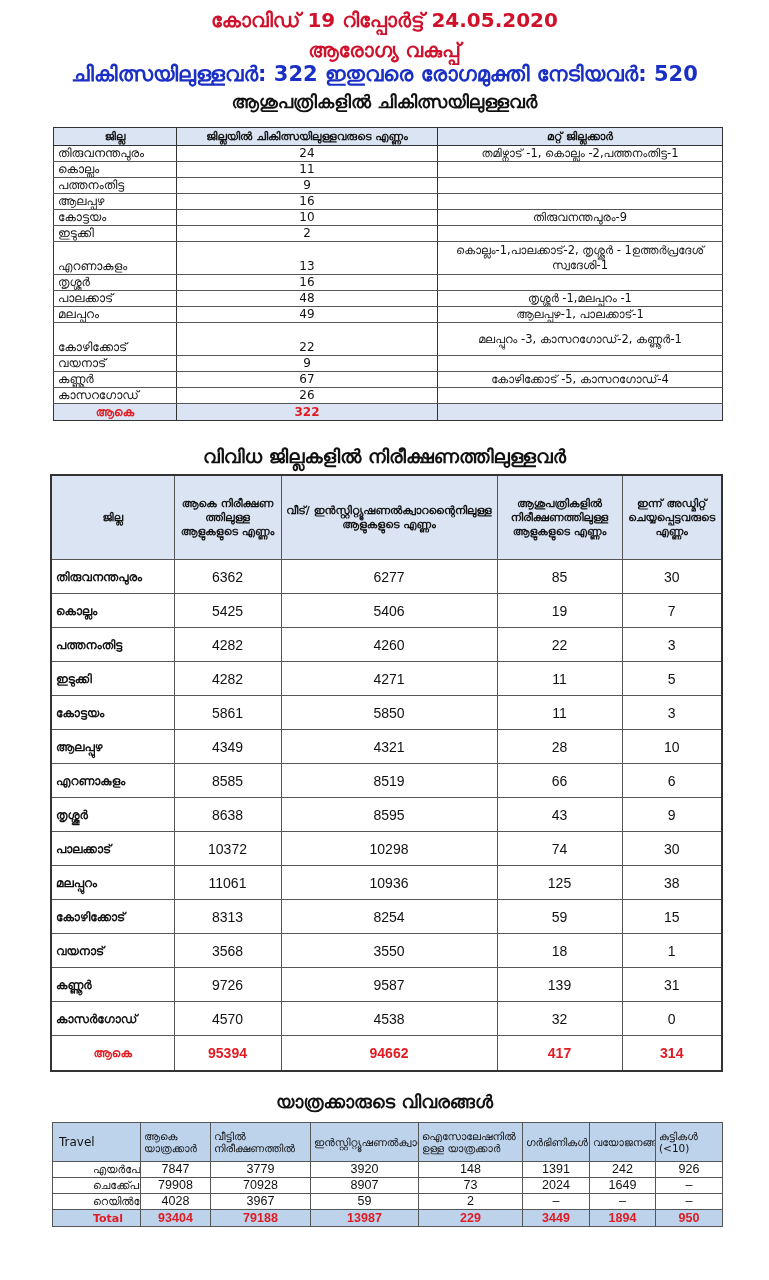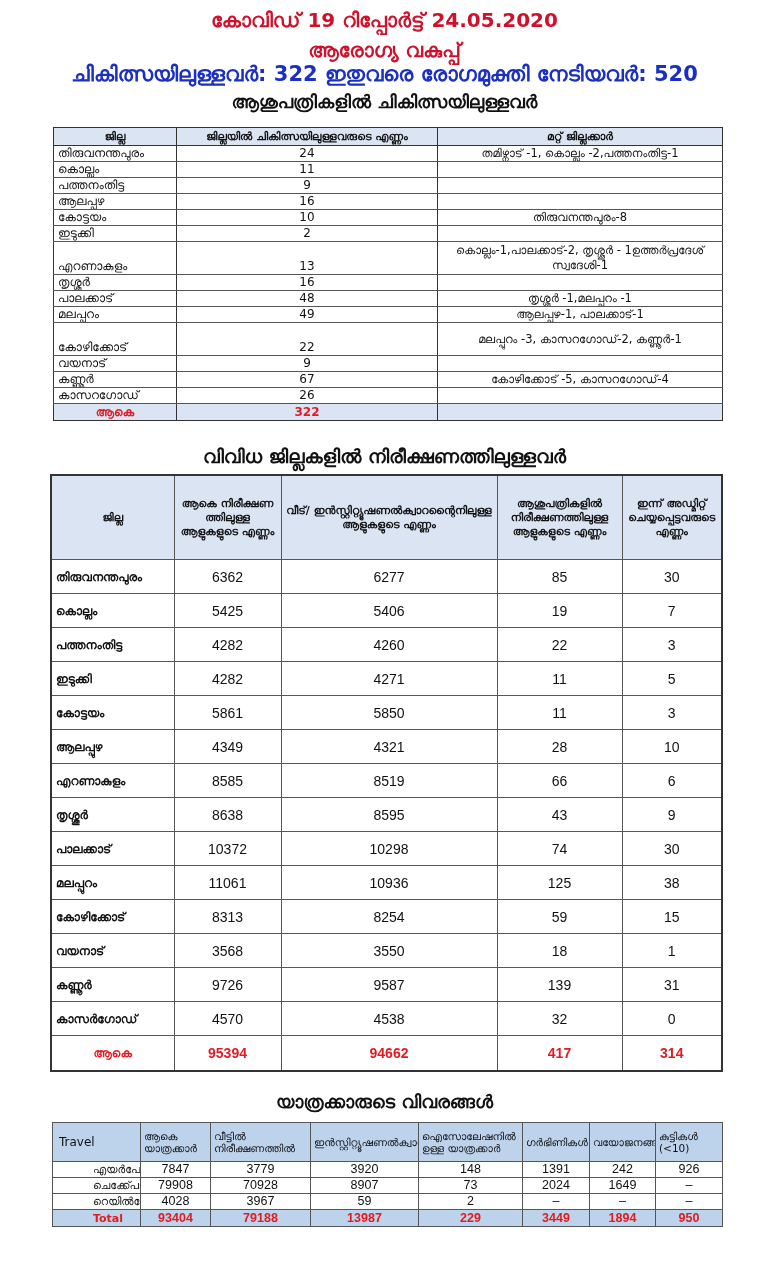--- a/index.html
+++ b/index.html
@@ -83,21 +83,21 @@
         <td class="other"></td>
       </tr>
       <tr class="r1">
         <td class="l">ആലപ്പുഴ</td>
         <td class="c">16</td>
         <td class="other"></td>
       </tr>
       <tr class="r1">
         <td class="l">കോട്ടയം</td>
         <td class="c">10</td>
-        <td class="other">തിരുവനന്തപുരം-8</td>
+        <td class="other">തിരുവനന്തപുരം-9</td>
       </tr>
       <tr class="r1">
         <td class="l">ഇടുക്കി</td>
         <td class="c">2</td>
         <td class="other"></td>
       </tr>
       <tr class="r2">
         <td class="l">എറണാകുളം</td>
         <td class="c">13</td>
         <td class="other">കൊല്ലം-1,പാലക്കാട്-2, തൃശ്ശൂർ - 1ഉത്തർപ്രദേശ് സ്വദേശി-1</td>

